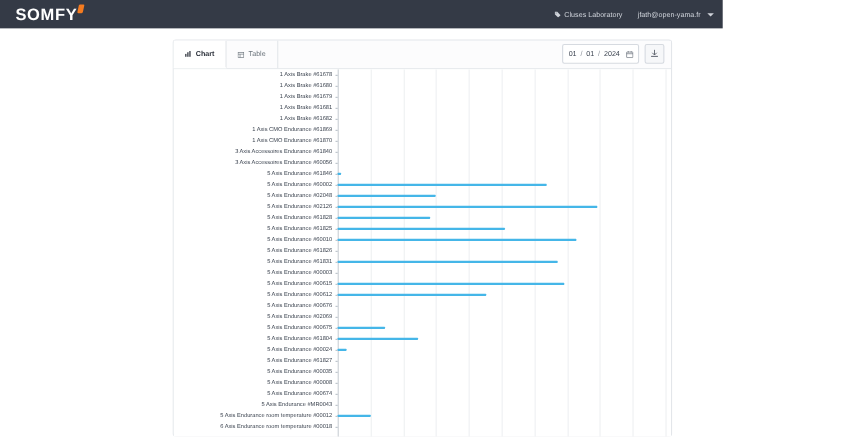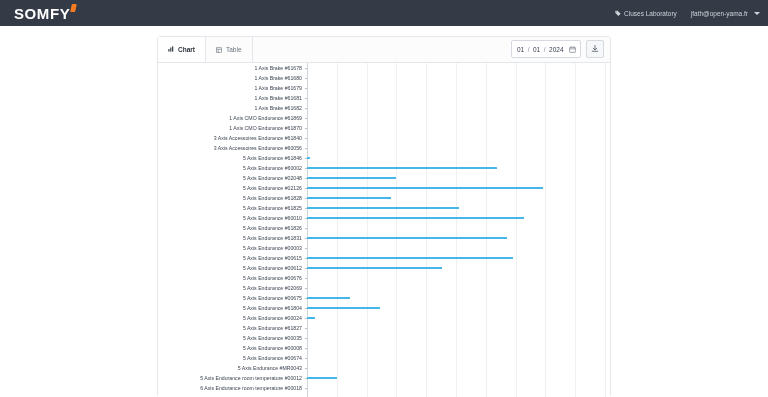--- a/index.html
+++ b/index.html
@@ -9,21 +9,21 @@
     height: 397px;
     overflow: hidden;
     background: #ffffff;
     font-family: "Liberation Sans", sans-serif;
   }
 
   
   .navbar {
     position: absolute;
     left: 0; top: 0;
-    width: 768px;
+    width: 657px;
     height: 26px;
     background: #343a46;
     display: flex;
     align-items: center;
     justify-content: space-between;
     padding: 0 8px 0 14px;
   }
   .brand {
     display: flex;
     align-items: flex-start;

